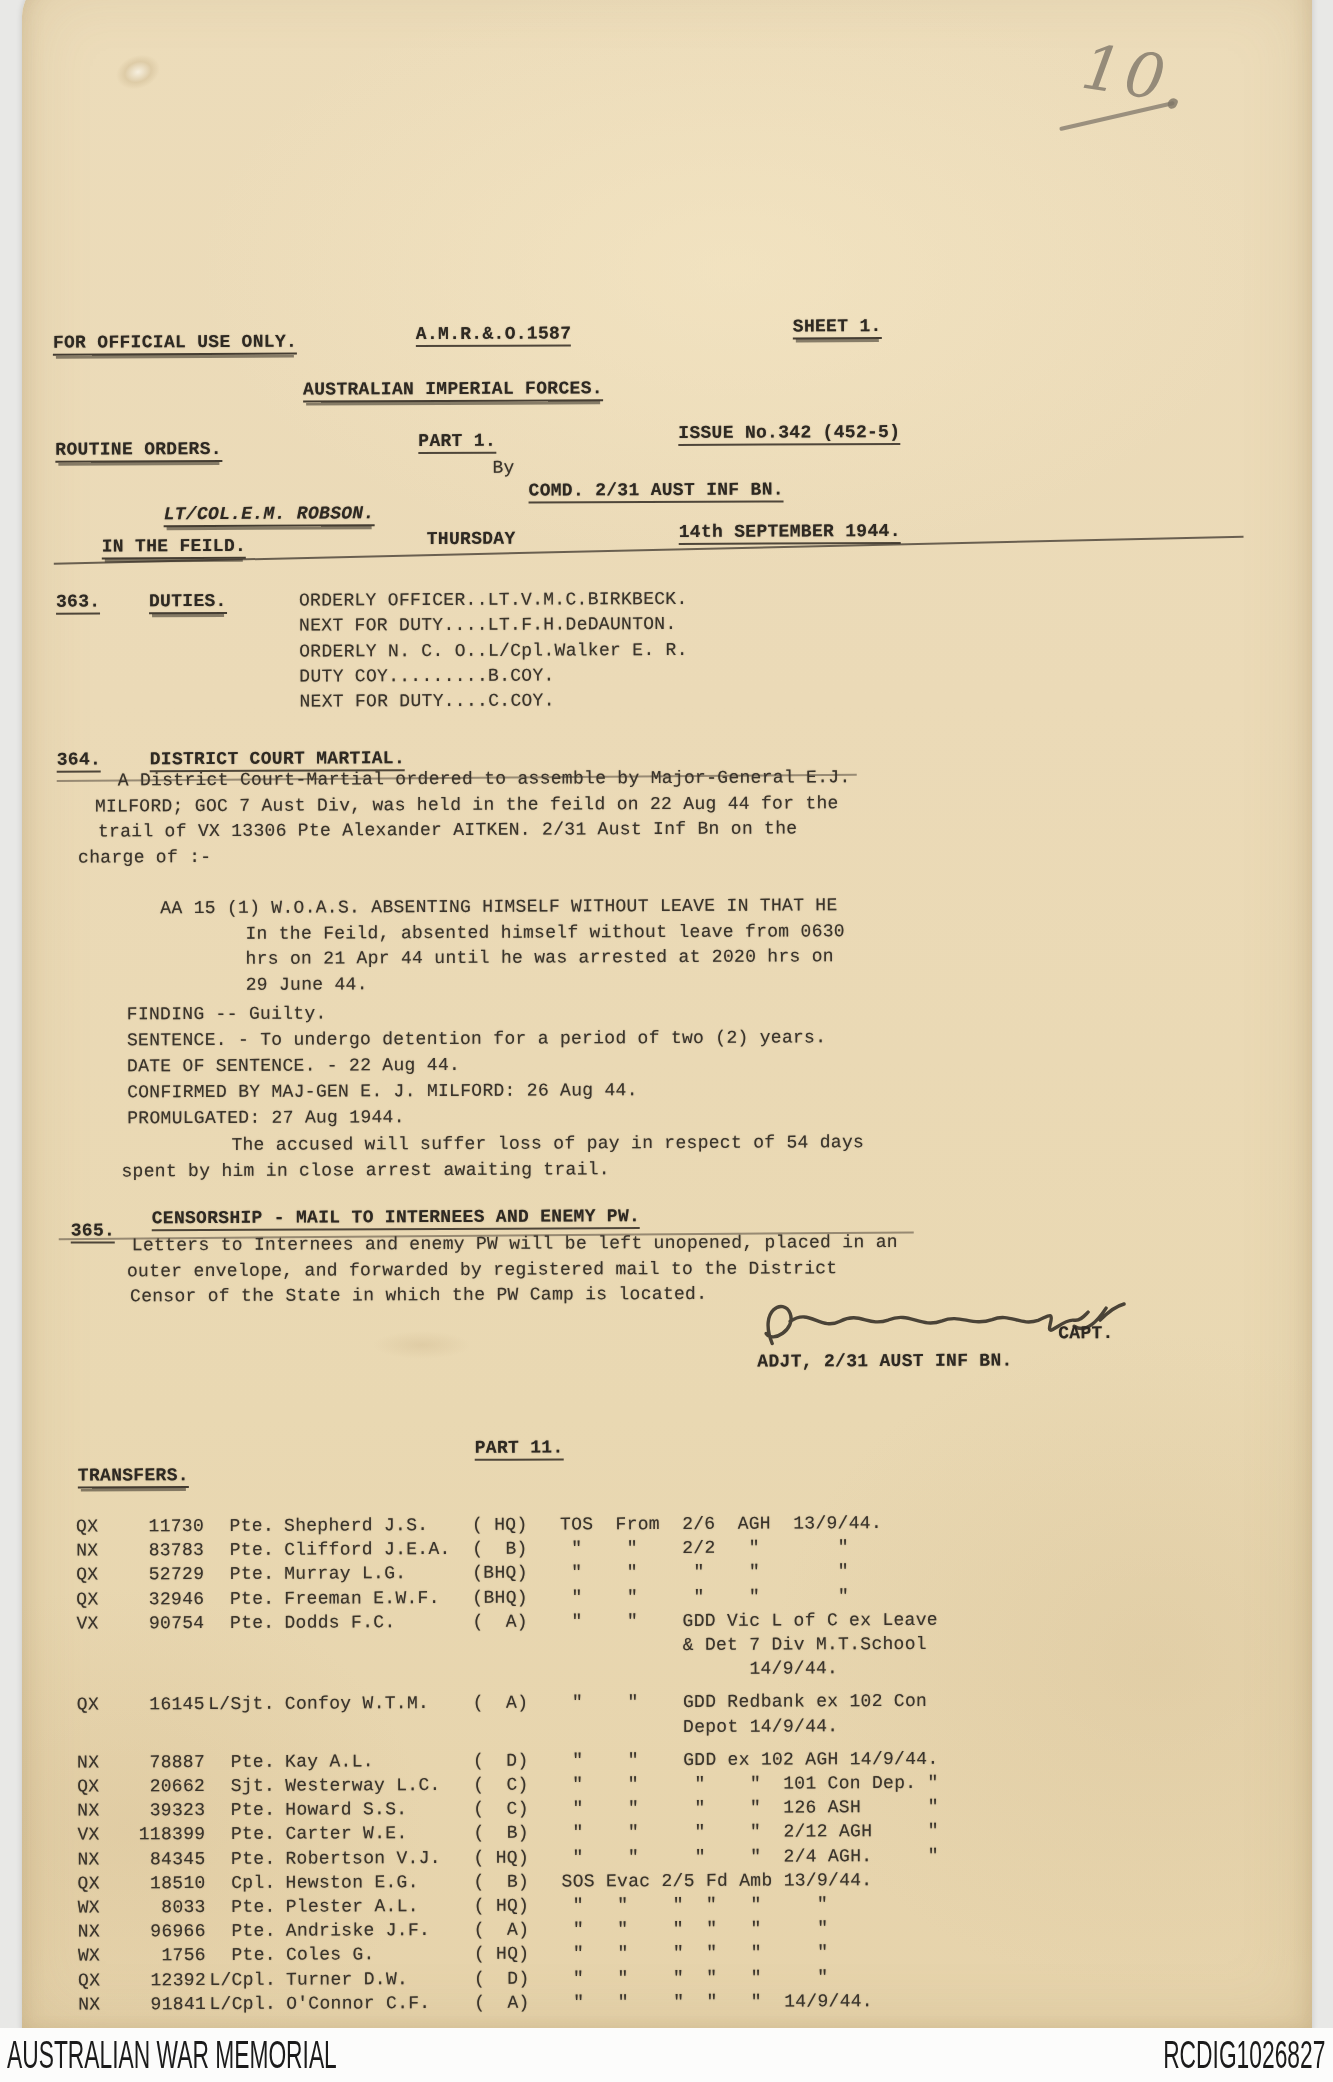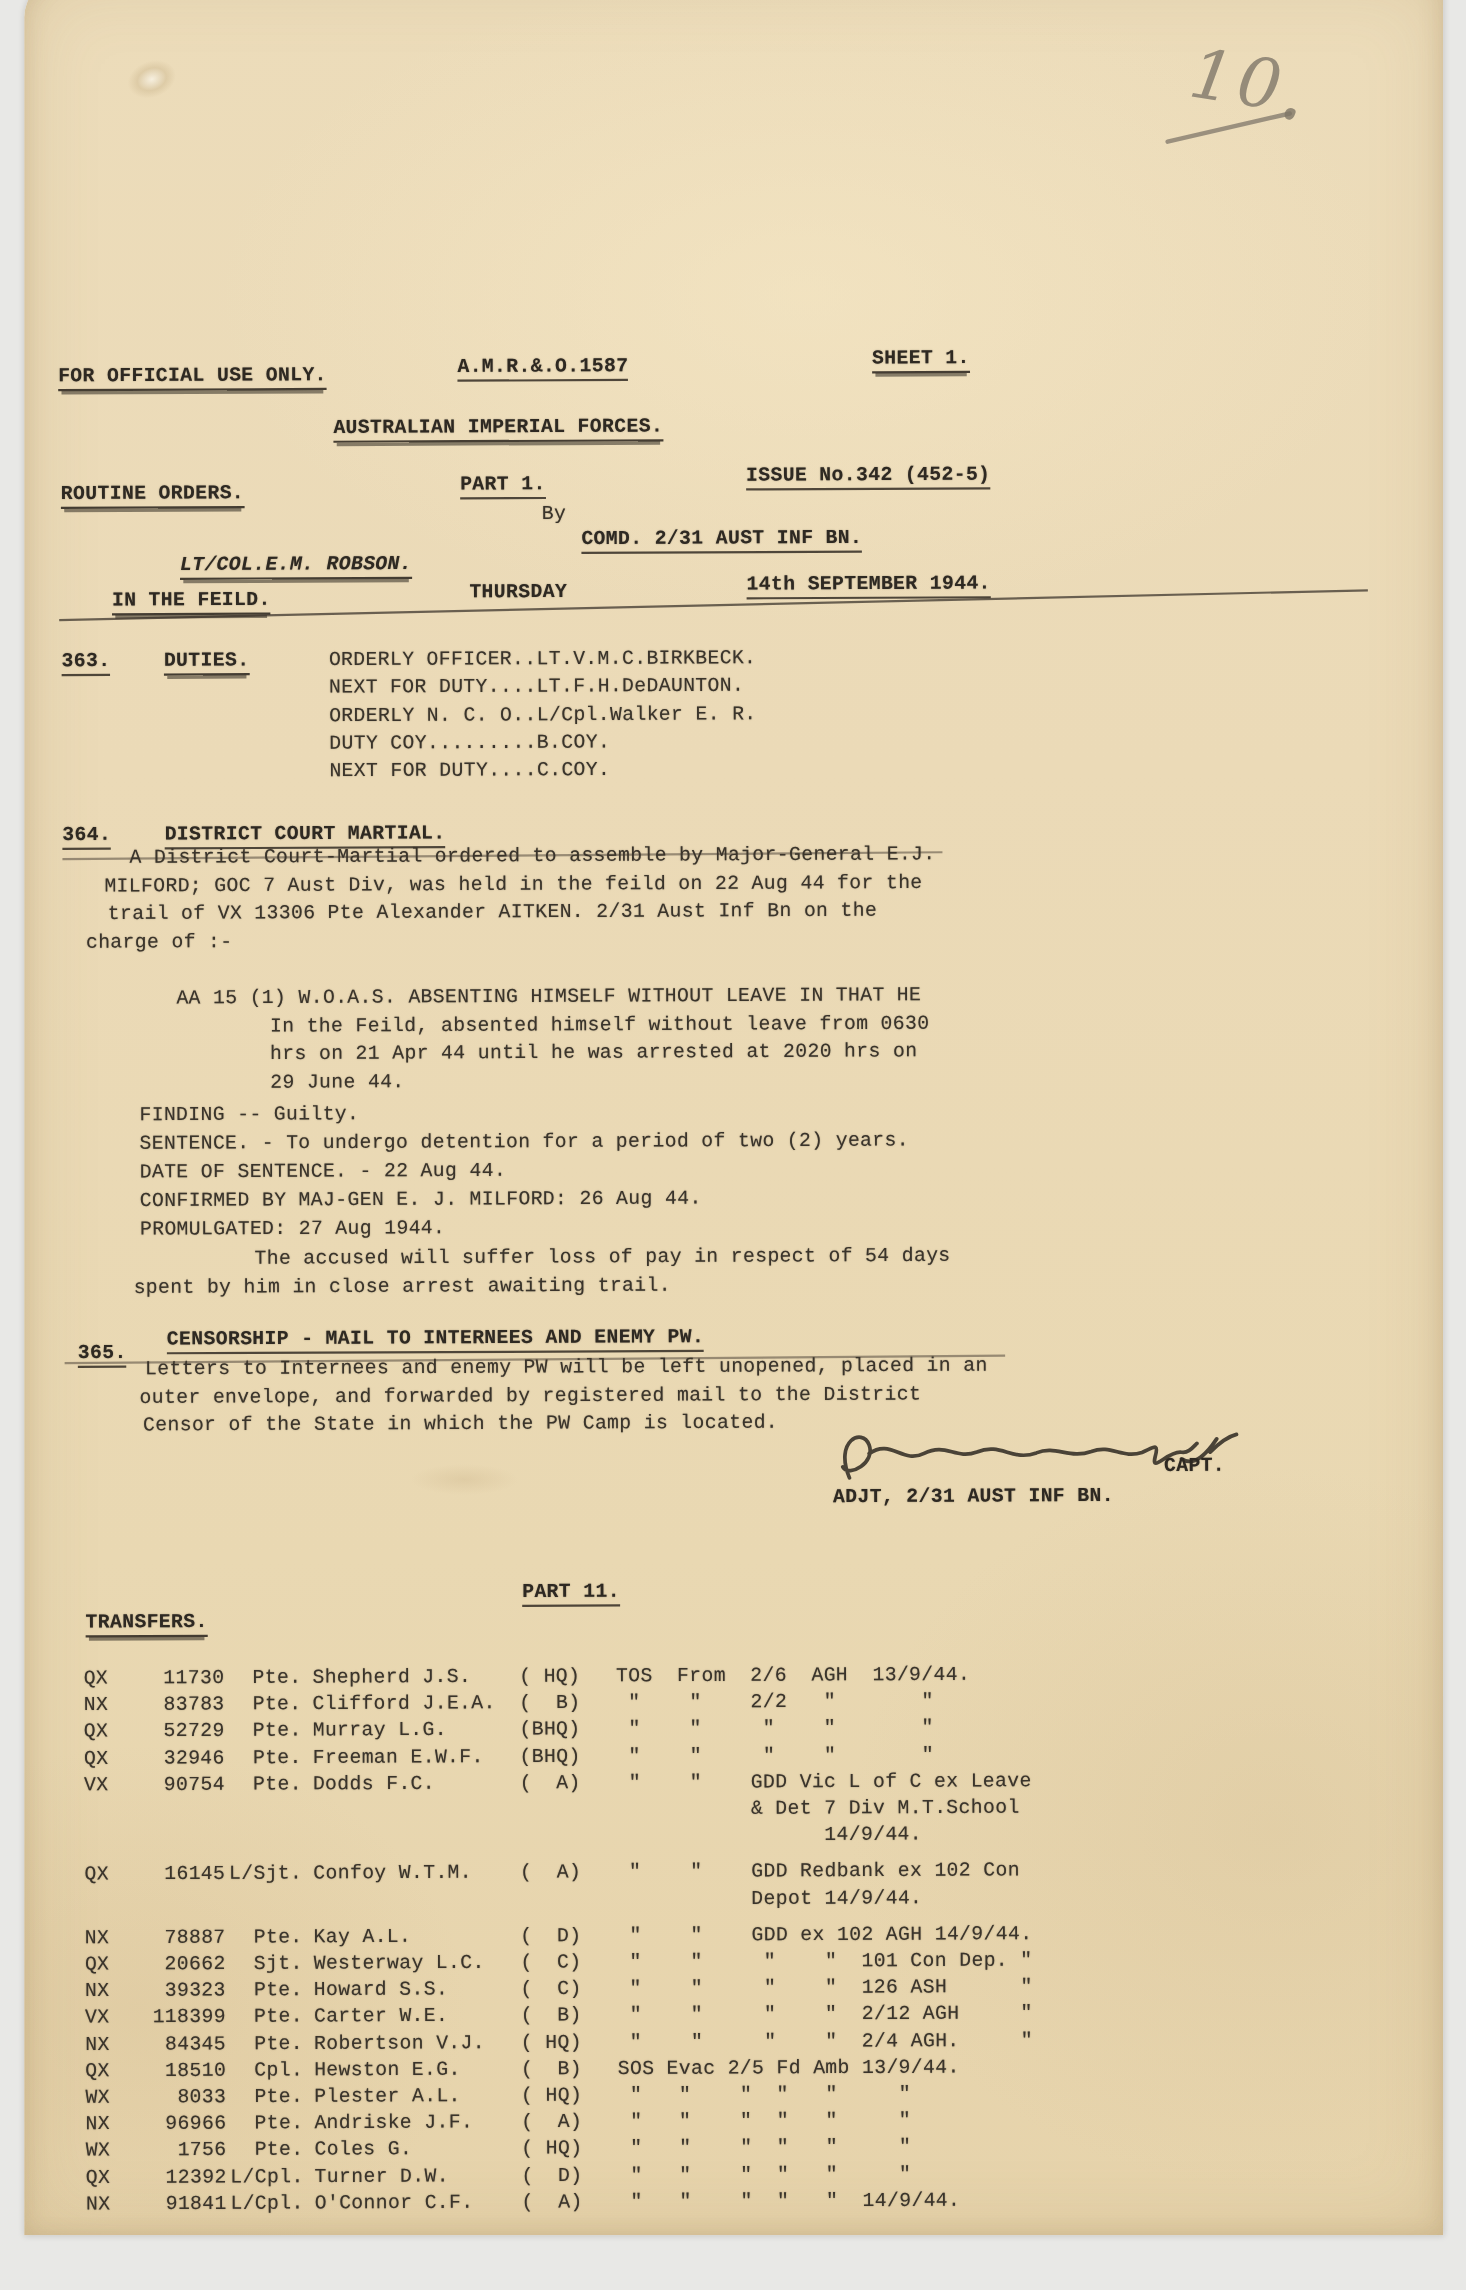--- a/index.html
+++ b/index.html
@@ -270,14 +270,18 @@
           <span class="c-num">91841</span>
           <span class="c-rank">L/Cpl.</span>
           <span class="c-name">O'Connor C.F.</span>
           <span class="c-coy">(  A)</span>
           <span class="c-rem"><div> "   "    "  "   "  14/9/44.</div></span>
         </div>
       </div>
 
   </div>
 
+  <div class="footer">
+    <span class="ftxt left">AUSTRALIAN WAR MEMORIAL</span>
+    <span class="ftxt right">RCDIG1026827</span>
+  </div>
 
 </div>
 
 </body></html>

